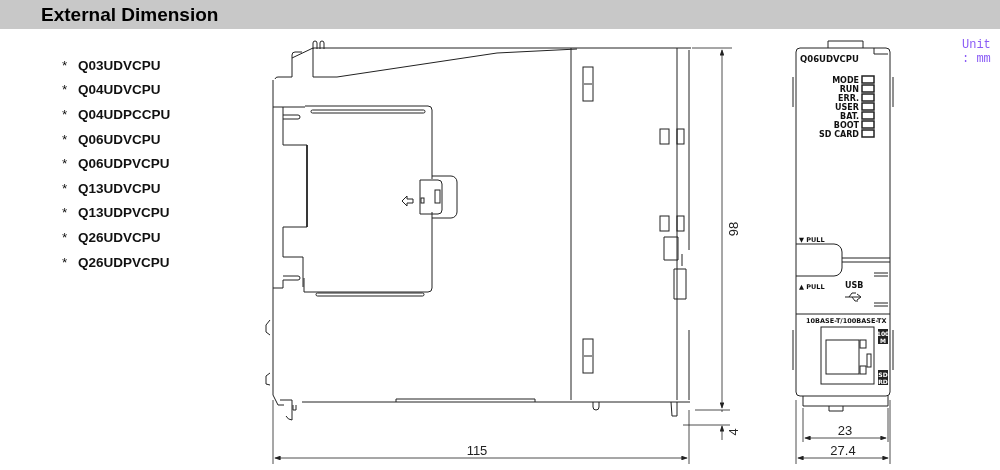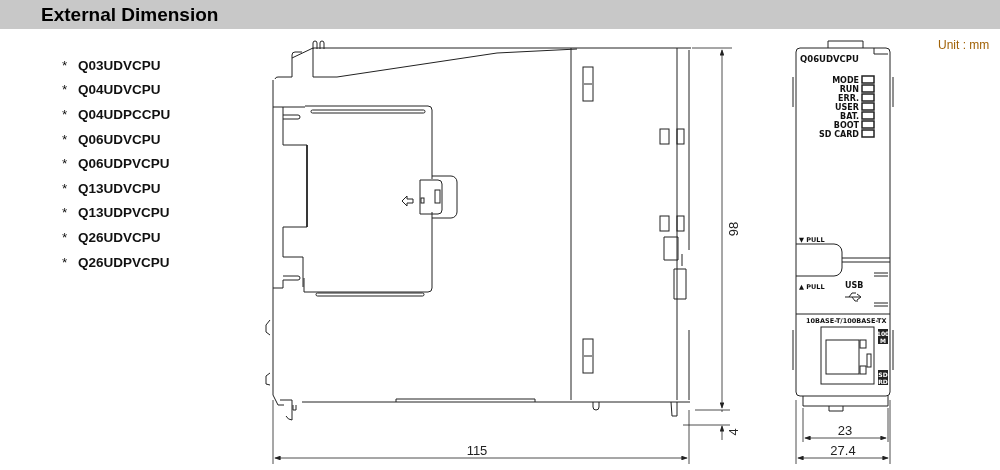--- a/index.html
+++ b/index.html
@@ -2,21 +2,21 @@
 <html><head>
 <meta charset="utf-8">
 <style>
   html, body { margin:0; padding:0; background:#ffffff; }
   body { width:1000px; height:470px; position:relative; overflow:hidden; font-family:"Liberation Sans", sans-serif; color:#111; }
   .header { position:absolute; left:0; top:0; width:1000px; height:29px; background:#c8c8c8; }
   .header-title { position:absolute; left:7px; top:4px; font-size:19px; font-weight:bold; color:#000;margin-left:34px; }
   .models { position:absolute; left:62px; top:53px; margin:0; padding:0; list-style:none; }
   .models li { height:24.6px; font-size:13.5px; font-weight:bold; display:flex; align-items:center; }
   .models .star { font-weight:normal; width:16px; display:inline-block; }
-  .unit { position:absolute; left:938px; top:38px; font-size:12px; color:#a16207; }
+  .unit { position:absolute; left:962px; top:38px; font-size:12px; color:#8b5cf6;font-family:Liberation Mono, monospace; }
   svg { position:absolute; left:0; top:0; }
   .dim-text { font-family:"Liberation Sans", sans-serif; font-size:13px; fill:#222; }
   .front-label { font-family:"DejaVu Sans", sans-serif; font-weight:bold; fill:#111; }
 </style>
 </head>
 <body>
 
 <div class="header">
   <span class="header-title">External Dimension</span>
 </div>

